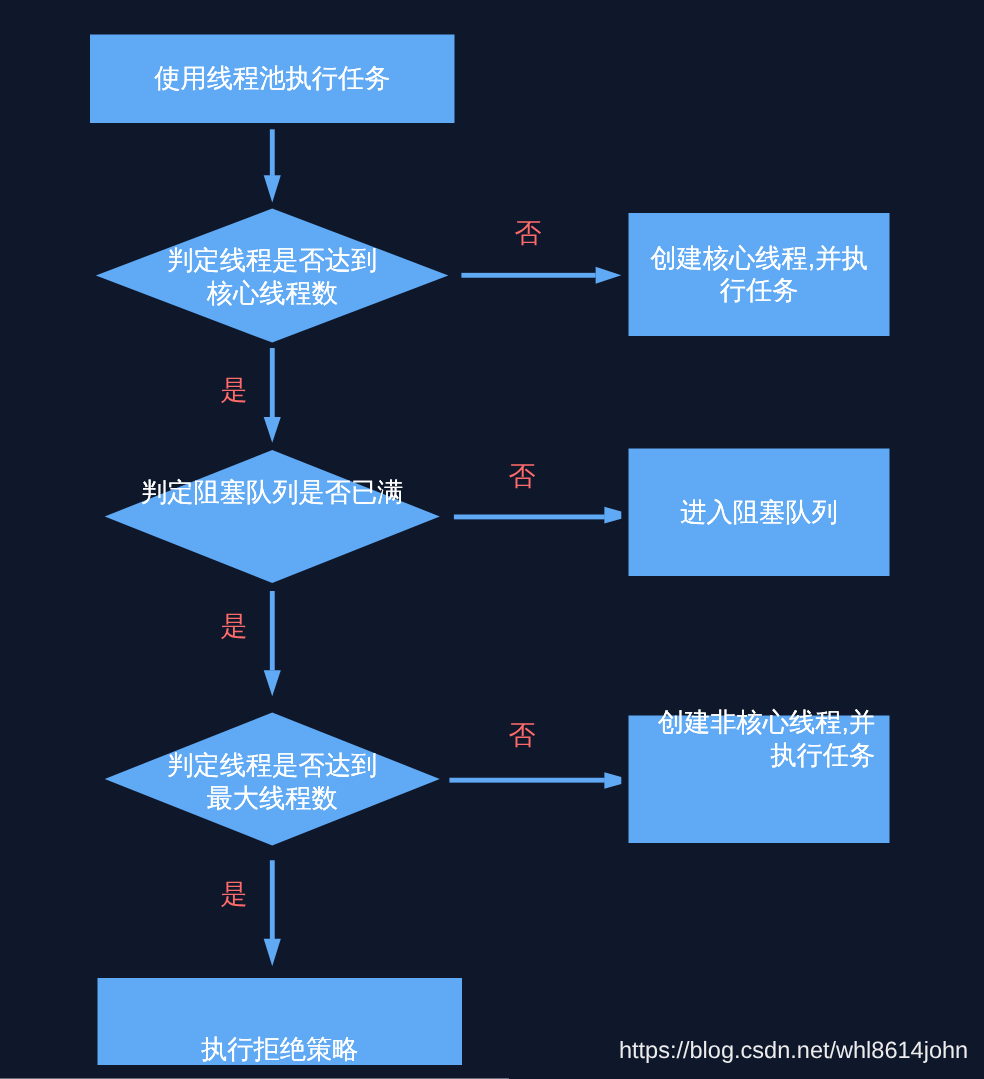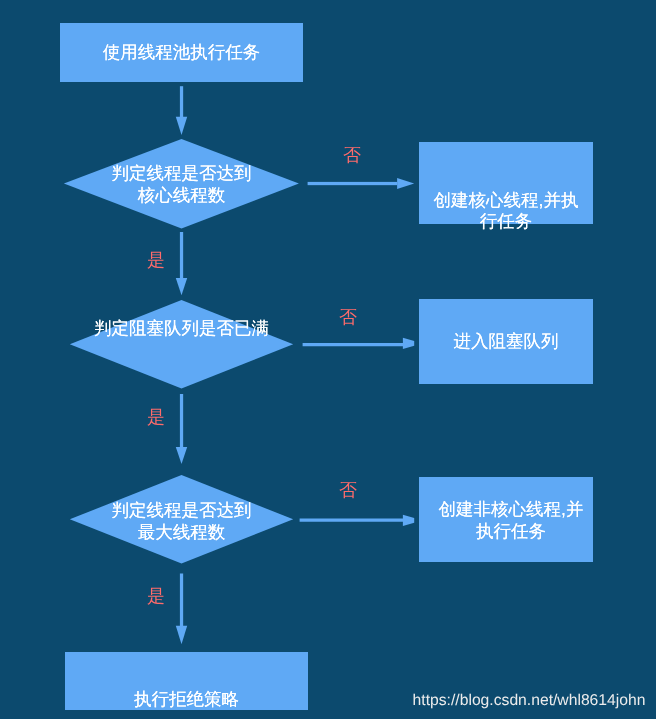--- a/index.html
+++ b/index.html
@@ -1,20 +1,20 @@
 <!DOCTYPE html>
 <html><head>
 <meta charset="utf-8">
 <title>Thread pool task execution flowchart</title>
 <style>
   html,body{margin:0;padding:0;background:#ffffff;}
   body{width:656px;height:719px;overflow:hidden;
        font-family:"Liberation Sans",sans-serif;
        -webkit-font-smoothing:antialiased;}
-  #stage{position:relative;width:656px;height:719px;background:#0c4a6e;overflow:hidden;}
+  #stage{position:relative;width:656px;height:719px;background:#0f172a;overflow:hidden;}
   svg#chart{position:absolute;left:0;top:0;display:block;}
   .nodetext{position:absolute;color:#ffffff;text-align:center;white-space:pre;
             font-family:"Liberation Sans",sans-serif;font-size:17.5px;line-height:21.4px;
             text-shadow:0 0 0.35px currentColor;transform:translateZ(0);
             display:flex;align-items:center;justify-content:center;pointer-events:none;}
   .elabel{position:absolute;font-family:"Liberation Sans",sans-serif;
           font-size:18px;line-height:18px;white-space:pre;
           -webkit-font-smoothing:antialiased;text-rendering:geometricPrecision;
           transform:translateZ(0);}
   .watermark{position:absolute;font-family:"Liberation Sans",sans-serif;
@@ -65,27 +65,27 @@
     </g>
     <g>
       <rect x="299.6" y="518.5" width="103.6" height="3.25" fill="#5FA9F5"></rect>
       <polygon points="402.9,514.8 414.2,518.0 414.2,522.7 402.9,525.9" fill="#5FA9F5"></polygon>
     </g>
   </svg>
 
   <div class="nodetext" style="left: 60px; top: 23px; width: 243px; height: 59px; color: rgb(255, 255, 255);">使用线程池执行任务</div>
   <div class="nodetext" style="left: 64px; top: 140.2px; width: 235px; height: 89px; color: rgb(255, 255, 255);">判定线程是否达到
 核心线程数</div>
-  <div class="nodetext" style="left: 419px; top: 142px; width: 174px; height: 82px; color: rgb(255, 255, 255); margin-top: 28px;">创建核心线程,并执
+  <div class="nodetext" style="left: 419px; top: 142px; width: 174px; height: 82px; color: rgb(255, 255, 255);">创建核心线程,并执
 行任务</div>
   <div class="nodetext" style="left: 69.8px; top: 284px; width: 223.4px; height: 88.6px; color: rgb(255, 255, 255);">判定阻塞队列是否已满</div>
   <div class="nodetext" style="left: 419px; top: 299px; width: 174px; height: 85px; color: rgb(255, 255, 255);">进入阻塞队列</div>
   <div class="nodetext" style="left: 69.8px; top: 477.4px; width: 223.4px; height: 88.6px; color: rgb(255, 255, 255);">判定线程是否达到
 最大线程数</div>
-  <div class="nodetext" style="left: 419px; top: 478px; width: 184px; height: 85px; color: rgb(255, 255, 255);">创建非核心线程,并
+  <div class="nodetext" style="left: 419px; top: 450px; width: 184px; height: 85px; color: rgb(255, 255, 255); text-align: right;">创建非核心线程,并
 执行任务</div>
   <div class="nodetext" style="left: 65px; top: 652px; width: 243px; height: 58px; color: rgb(255, 255, 255); margin-top: 19px;">执行拒绝策略</div>
 
   <div class="elabel" style="left: 343px; top: 146px; color: rgb(255, 107, 107);">否</div>
   <div class="elabel" style="left: 147px; top: 251px; color: rgb(255, 107, 107);">是</div>
   <div class="elabel" style="left: 339px; top: 307.5px; color: rgb(255, 107, 107);">否</div>
   <div class="elabel" style="left: 147px; top: 407.5px; color: rgb(255, 107, 107);">是</div>
   <div class="elabel" style="left: 339px; top: 481px; color: rgb(255, 107, 107);">否</div>
   <div class="elabel" style="left: 147px; top: 586.5px; color: rgb(255, 107, 107);">是</div>
 

